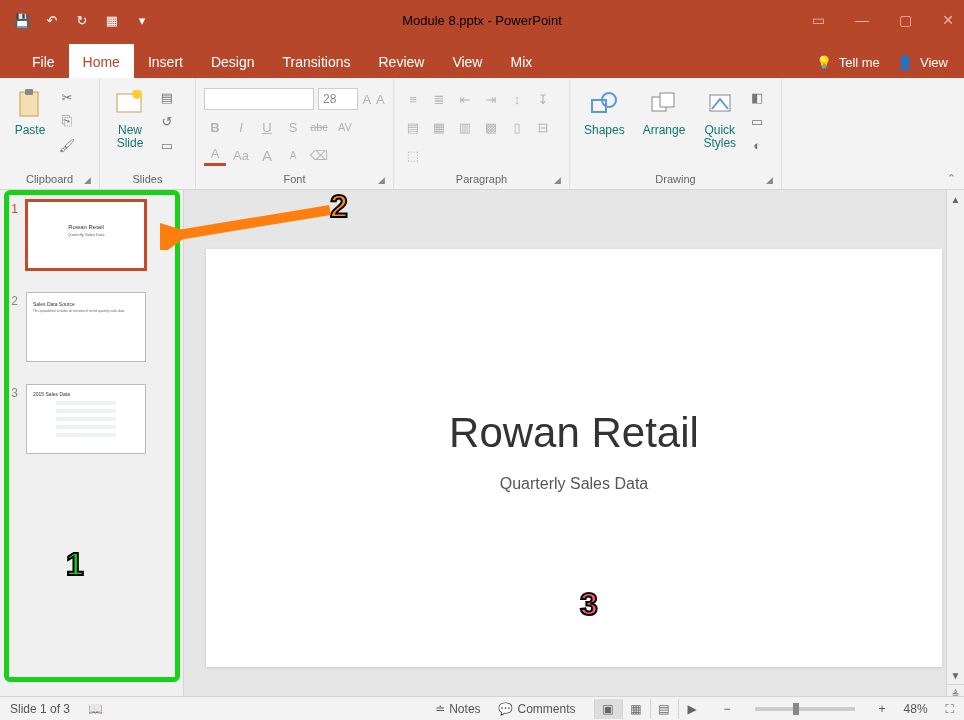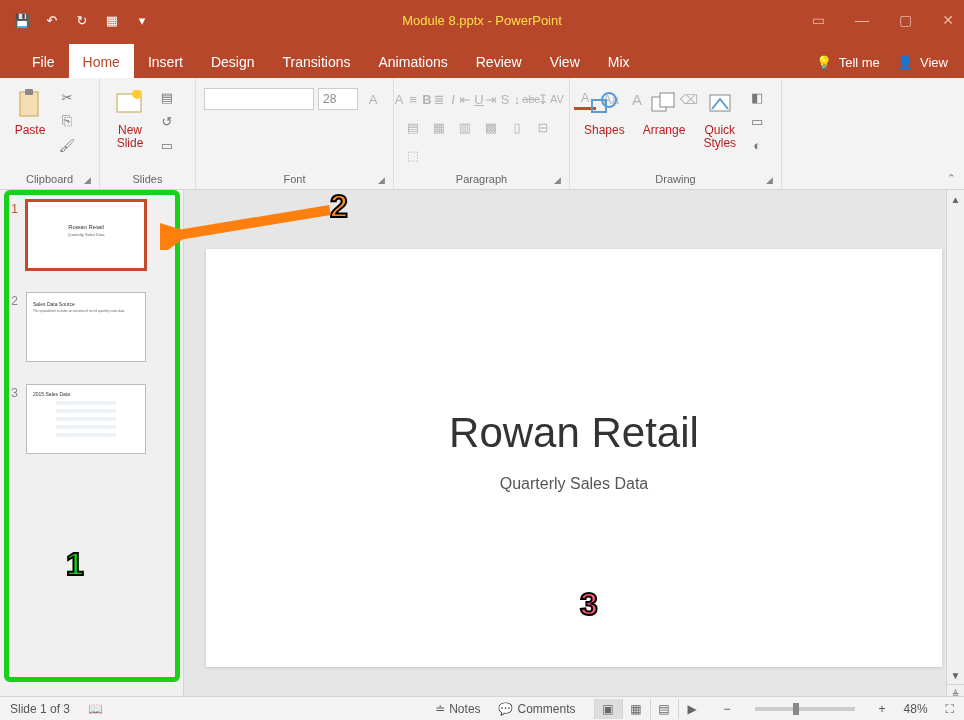--- a/index.html
+++ b/index.html
@@ -2,42 +2,42 @@
 <html><head>
 <meta charset="utf-8">
 <style>
 * { margin: 0; padding: 0; box-sizing: border-box; font-family: 'Segoe UI', Tahoma, sans-serif; }
 body { width: 964px; height: 720px; background: #fff; overflow: hidden; position: relative; }
 
 
 .titlebar { height: 40px; background: #b7472a; display: flex; align-items: center; color: #fff; position: relative; }
 .qat { display: flex; align-items: center; gap: 14px; padding-left: 14px; height: 100%; }
 .qat-icon { width: 16px; height: 16px; display: flex; align-items: center; justify-content: center; font-size: 13px; color: #fff; }
-.title-text { position: absolute; left: 50%; transform: translateX(-50%); font-size: 13px; color: #fde047; }
+.title-text { position: absolute; left: 50%; transform: translateX(-50%); font-size: 13px; color: #000000; }
 .title-right { position: absolute; right: 10px; display: flex; gap: 30px; align-items: center; }
 .title-win { font-size: 14px; color: #e8b8aa; }
 
 
 .ribbon-tabs { height: 38px; background: #b7472a; display: flex; align-items: flex-end; padding-left: 18px; gap: 0; color: #fff; }
 .rtab { padding: 10px 14px 8px 14px; font-size: 14px; cursor: pointer; }
 .rtab.active { background: #fff; color: #b7472a; }
 .rtab-right { margin-left: auto; display: flex; align-items: center; gap: 18px; padding-right: 16px; padding-bottom: 8px; }
 .tellme { font-size: 13px; display: flex; align-items: center; gap: 6px; }
 .share { font-size: 13px; display: flex; align-items: center; gap: 6px; }
 
 
 .ribbon { height: 112px; background: #f3f3f3; border-bottom: 1px solid #d4d4d4; display: flex; position: relative; }
 .ribbon-collapse { position: absolute; right: 8px; bottom: 4px; font-size: 11px; color: #888; }
 .rgroup { border-right: 1px solid #e0e0e0; padding: 6px 8px 2px 8px; display: flex; flex-direction: column; justify-content: space-between; height: 100%; }
 .rgroup-label { font-size: 11px; color: #666; text-align: center; padding-bottom: 2px; position: relative; }
 .rgroup-launcher { position: absolute; right: 0; bottom: 2px; font-size: 9px; color: #888; }
 .rgroup-body { flex: 1; display: flex; align-items: flex-start; gap: 6px; }
 .big-btn { display: flex; flex-direction: column; align-items: center; gap: 4px; padding: 4px 6px; }
 .big-btn .icon { width: 32px; height: 32px; display: flex; align-items: center; justify-content: center; }
-.big-btn .lbl { font-size: 12px; color: #b91c1c; text-align: center; line-height: 1.1; }
+.big-btn .lbl { font-size: 12px; color: #0f766e; text-align: center; line-height: 1.1; }
 .mini-col { display: flex; flex-direction: column; gap: 6px; justify-content: flex-start; padding-top: 4px; }
 .mini-icon { width: 18px; height: 18px; font-size: 13px; color: #777; display: flex; align-items: center; justify-content: center; }
 .disabled { color: #b5b5b5 !important; }
 .font-row { display: flex; gap: 4px; align-items: center; }
 .font-combo { width: 110px; height: 22px; border: 1px solid #ccc; background: #fff; font-size: 12px; padding: 0 4px; color: #aaa; }
 .size-combo { width: 40px; height: 22px; border: 1px solid #ccc; background: #fff; font-size: 12px; padding: 0 4px; color: #888; text-align: left; }
 .fmt-btn { width: 22px; height: 22px; display: flex; align-items: center; justify-content: center; font-size: 13px; color: #b5b5b5; }
 
 
 .workarea { display: flex; height: 530px; position: relative; }
@@ -101,21 +101,20 @@
     <span class="title-win">✕</span>
   </div>
 </div>
 
 <div class="ribbon-tabs">
   <div class="rtab">File</div>
   <div class="rtab active">Home</div>
   <div class="rtab">Insert</div>
   <div class="rtab">Design</div>
   <div class="rtab">Transitions</div>
-  <div class="rtab">Animations</div>
   <div class="rtab">Review</div>
   <div class="rtab">View</div>
   <div class="rtab">Mix</div>
   <div class="rtab-right">
     <div class="tellme">
       <span>💡</span>
       <span>Tell me</span>
     </div>
     <div class="share">
       <span>👤</span>
@@ -161,21 +160,21 @@
       <div class="mini-col">
         <span class="mini-icon">▤</span>
         <span class="mini-icon">↺</span>
         <span class="mini-icon">▭</span>
       </div>
     </div>
     <div class="rgroup-label">Slides</div>
   </div>
 
   <div class="rgroup" style="width:198px">
-    <div style="display:flex;flex-direction:row;gap:6px;padding-top:4px">
+    <div style="display:flex;flex-direction:column;gap:6px;padding-top:4px">
       <div class="font-row">
         <input class="font-combo disabled" readonly="" style="">
         <input class="size-combo" readonly="" value="28" style="">
         <span class="fmt-btn">A</span>
         <span class="fmt-btn">A</span>
       </div>
       <div class="font-row">
         <span class="fmt-btn" style="font-weight:bold">B</span>
         <span class="fmt-btn" style="font-style:italic">I</span>
         <span class="fmt-btn" style="text-decoration:underline">U</span>

